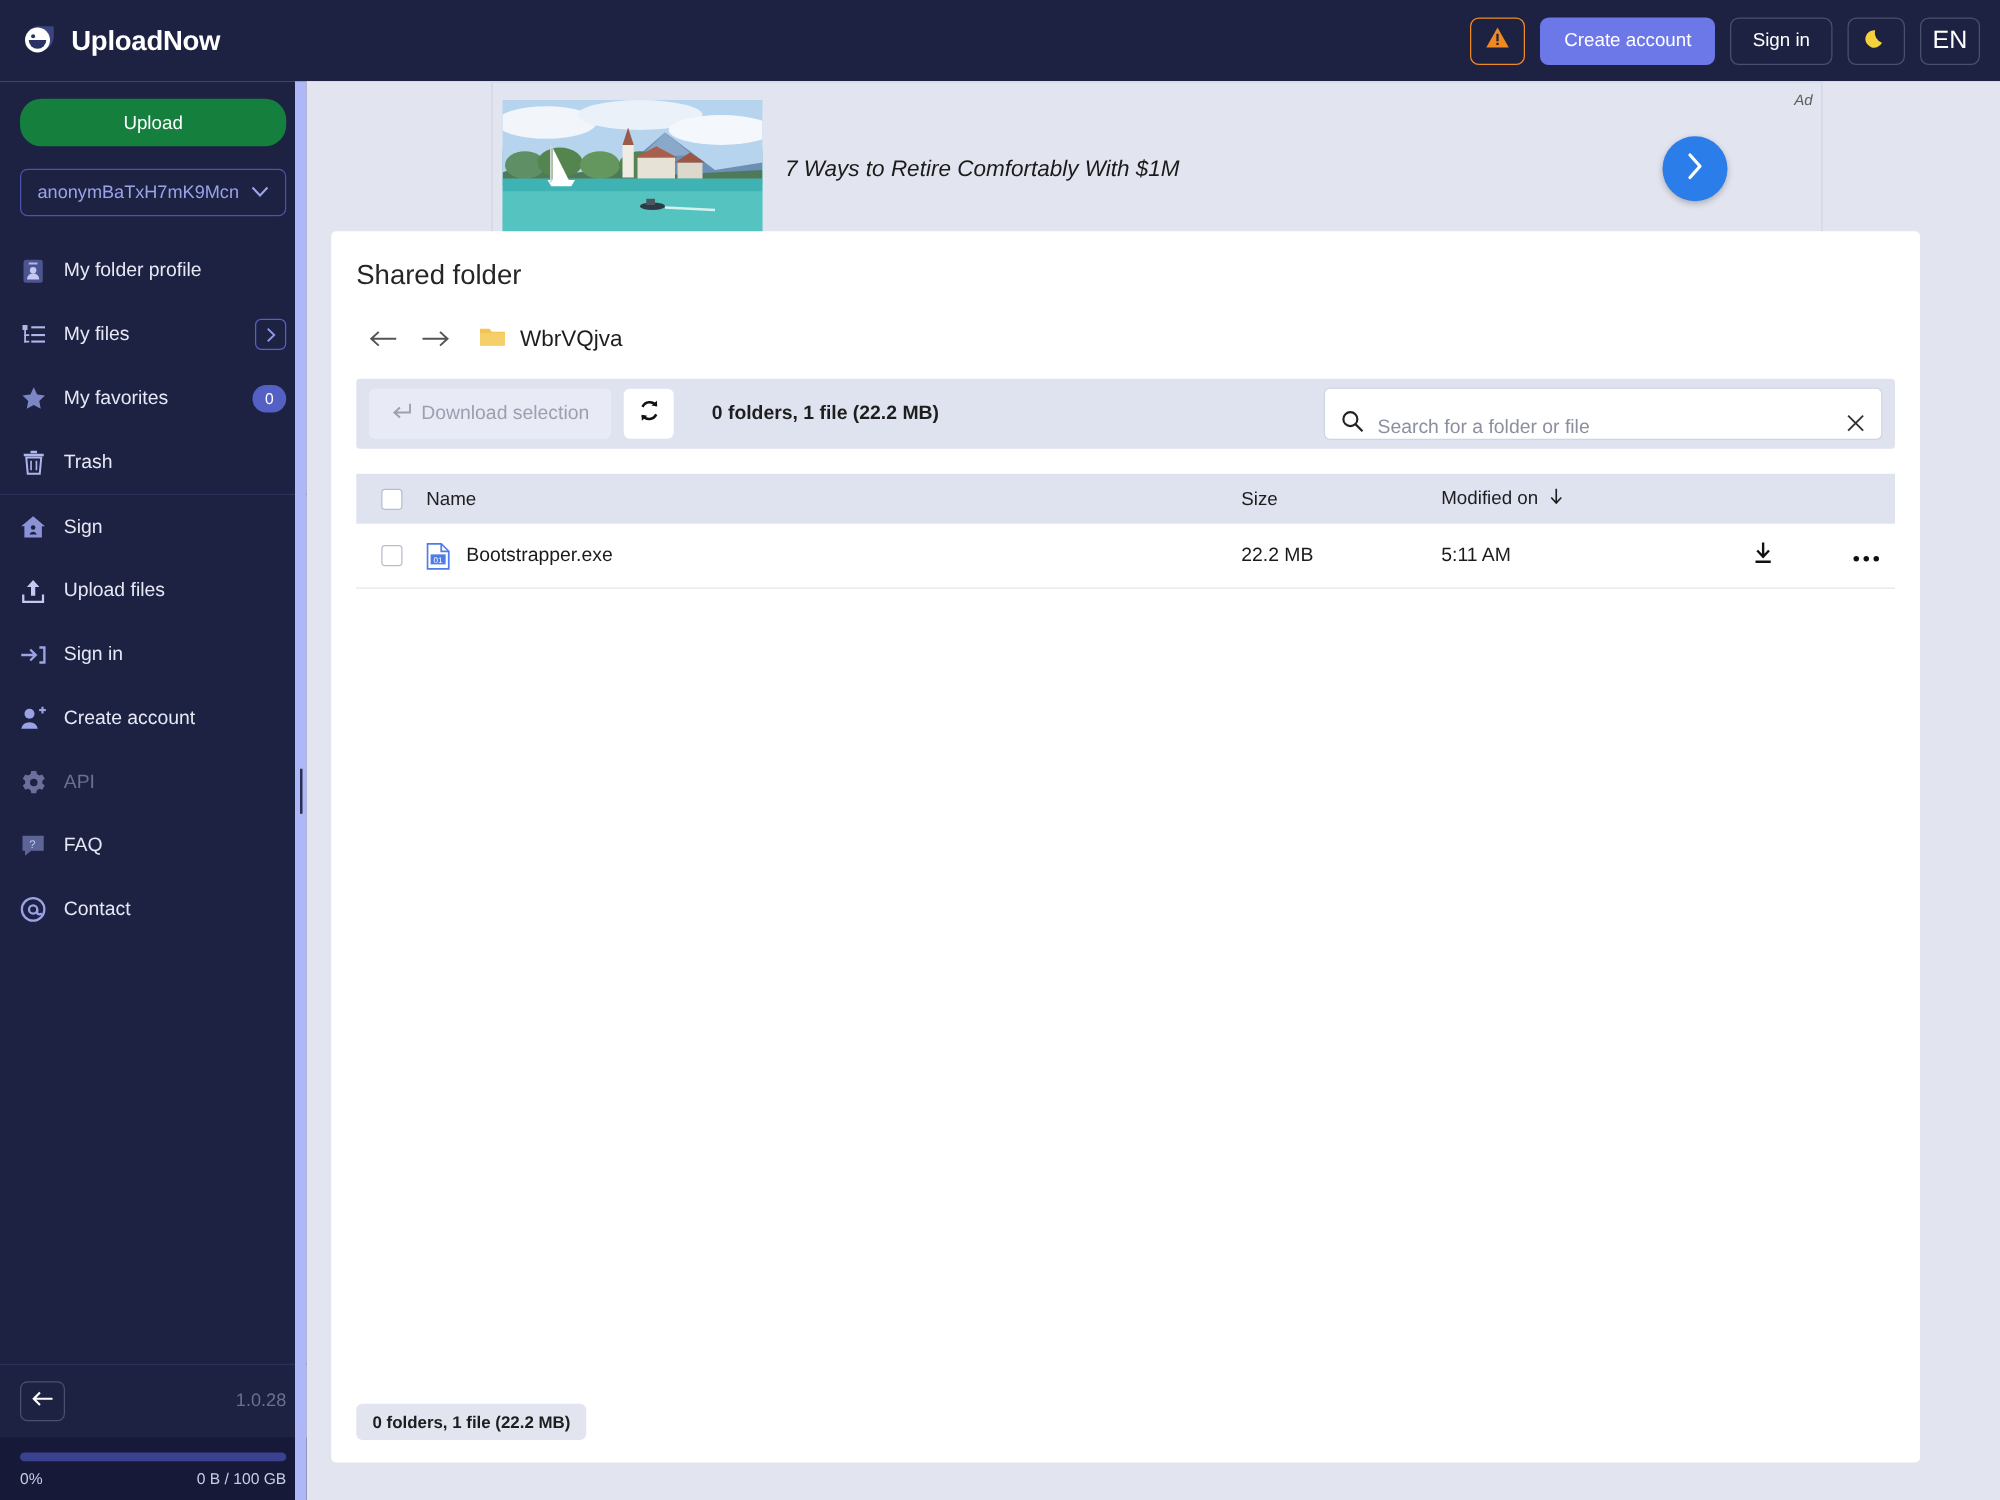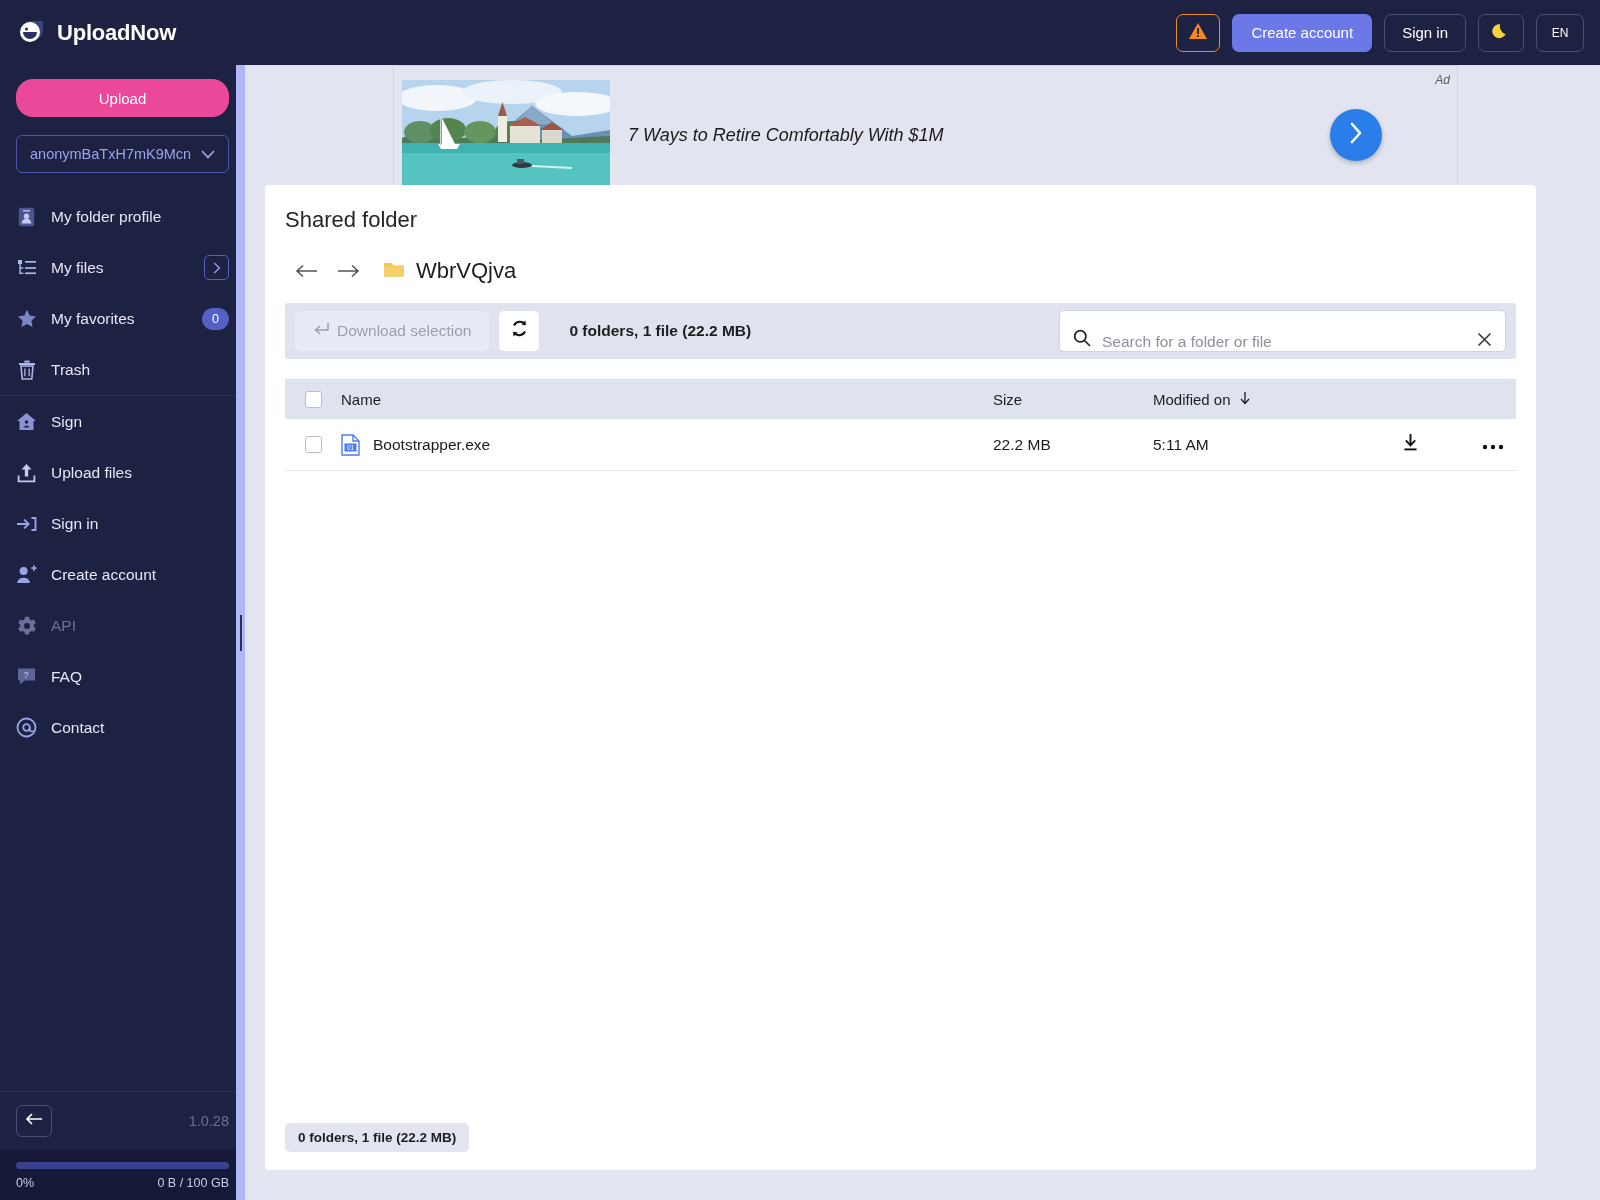--- a/index.html
+++ b/index.html
@@ -27,33 +27,33 @@
   .topbar-spacer { flex: 1; }
   .topbar-actions { display: flex; align-items: center; gap: 12px; }
   .tb-btn {
     height: 38px; border-radius: 7px; display: flex; align-items: center;
     justify-content: center; cursor: pointer; font-size: 15px;
   }
   .tb-warn { width: 44px; border: 1.5px solid #f08a20; }
   .tb-create { background: #6d78e8; color: #fff; padding: 0 19px; border: none; font-size: 15px; }
   .tb-signin { border: 1px solid #4a4f6e; color: #fff; padding: 0 17px; }
   .tb-moon { width: 46px; border: 1px solid #4a4f6e; }
-  .tb-lang { width: 48px; border: 1px solid #4a4f6e; color: #fff; font-size: 12px; }
+  .tb-lang { width: 48px; border: 1px solid #4a4f6e; color: #fff; font-size: 20px; }
 
   
   .bodywrap { display: flex; flex: 1; min-height: 0; }
 
   
   .sidebar {
     width: 245px; background: #1d2142; flex: none;
     display: flex; flex-direction: column; position: relative;
   }
   .sb-top { padding: 14px 16px 0 16px; }
   .upload-btn {
-    width: 100%; height: 38px; background: #ec4899; color: #fff;
+    width: 100%; height: 38px; background: #15803d; color: #fff;
     border: none; border-radius: 17px; font-size: 15px; cursor: pointer;
     font-family: inherit;
   }
   .acct-select {
     margin-top: 18px; width: 100%; height: 38px; border: 1px solid #4a54a8;
     border-radius: 6px; display: flex; align-items: center; justify-content: space-between;
     padding: 0 13px; color: #9aa4e8; font-size: 14.5px; cursor: pointer;
   }
   .nav { margin-top: 18px; }
   .nav-item {
@@ -116,21 +116,21 @@
   }
 
   .card {
     margin: 0 64px 0 20px; background: #fff; border-radius: 4px;
     flex: 1; min-height: 0; display: flex; flex-direction: column;
     padding: 22px 20px 0 20px; position: relative;
   }
   .card-title { font-size: 22px; color: #262626; padding-left: 0; }
   .crumbs { display: flex; align-items: center; gap: 0; margin-top: 22px; height: 32px; }
   .crumb-nav { width: 42px; display: flex; align-items: center; justify-content: center; font-size: 20px; color: #555; cursor: pointer; }
-  .crumb-folder { display: flex; align-items: center; gap: 11px; margin-left: 14px; font-size: 22px; color: #1e1e1e; cursor: pointer; }
+  .crumb-folder { display: flex; align-items: center; gap: 11px; margin-left: 14px; font-size: 18px; color: #1e1e1e; cursor: pointer; }
 
   .toolbar {
     margin-top: 16px; height: 56px; background: #dfe3f0; border-radius: 3px;
     display: flex; align-items: center; padding: 0 10px; gap: 10px;
   }
   .dl-sel {
     height: 40px; background: #e8ebf5; border-radius: 5px; display: flex;
     align-items: center; gap: 8px; padding: 0 18px; color: #9b9fb0; font-size: 15.5px; cursor: default;
   }
   .refresh-btn {

